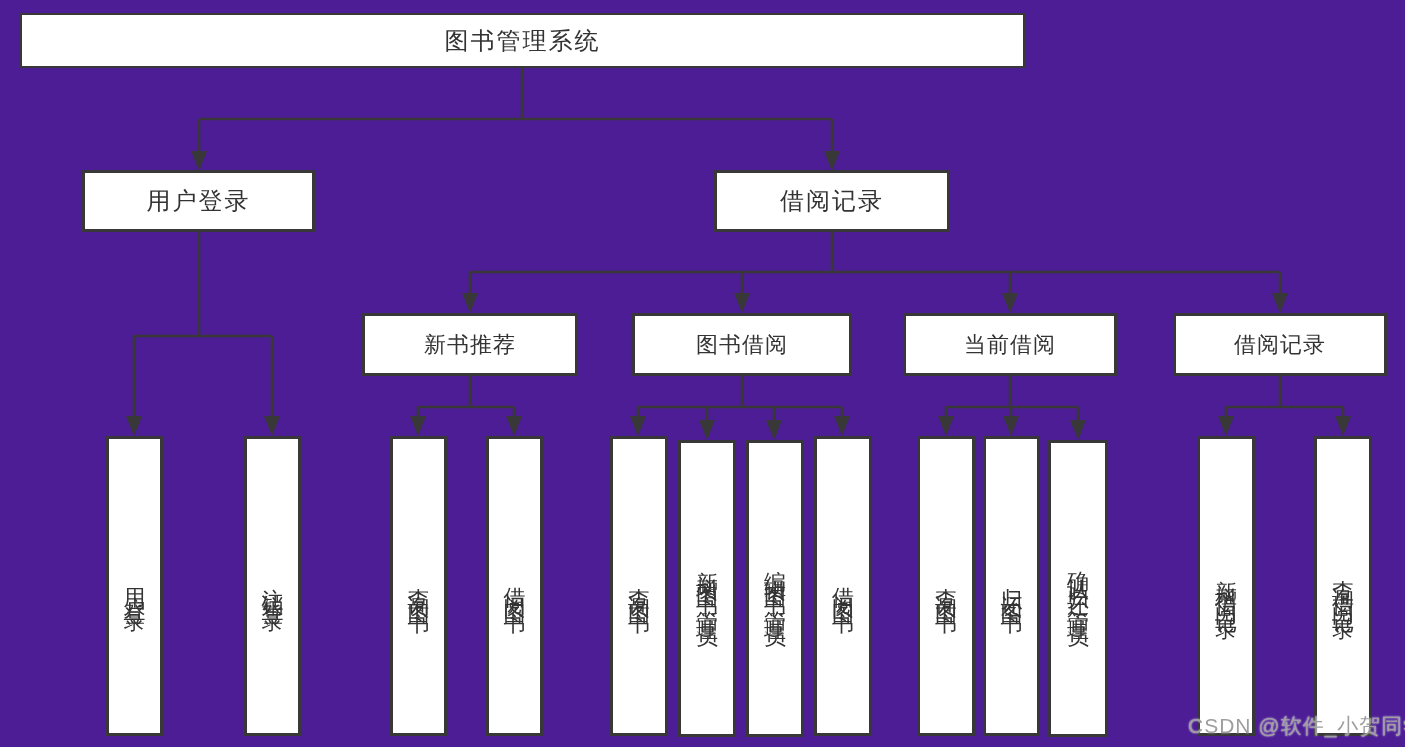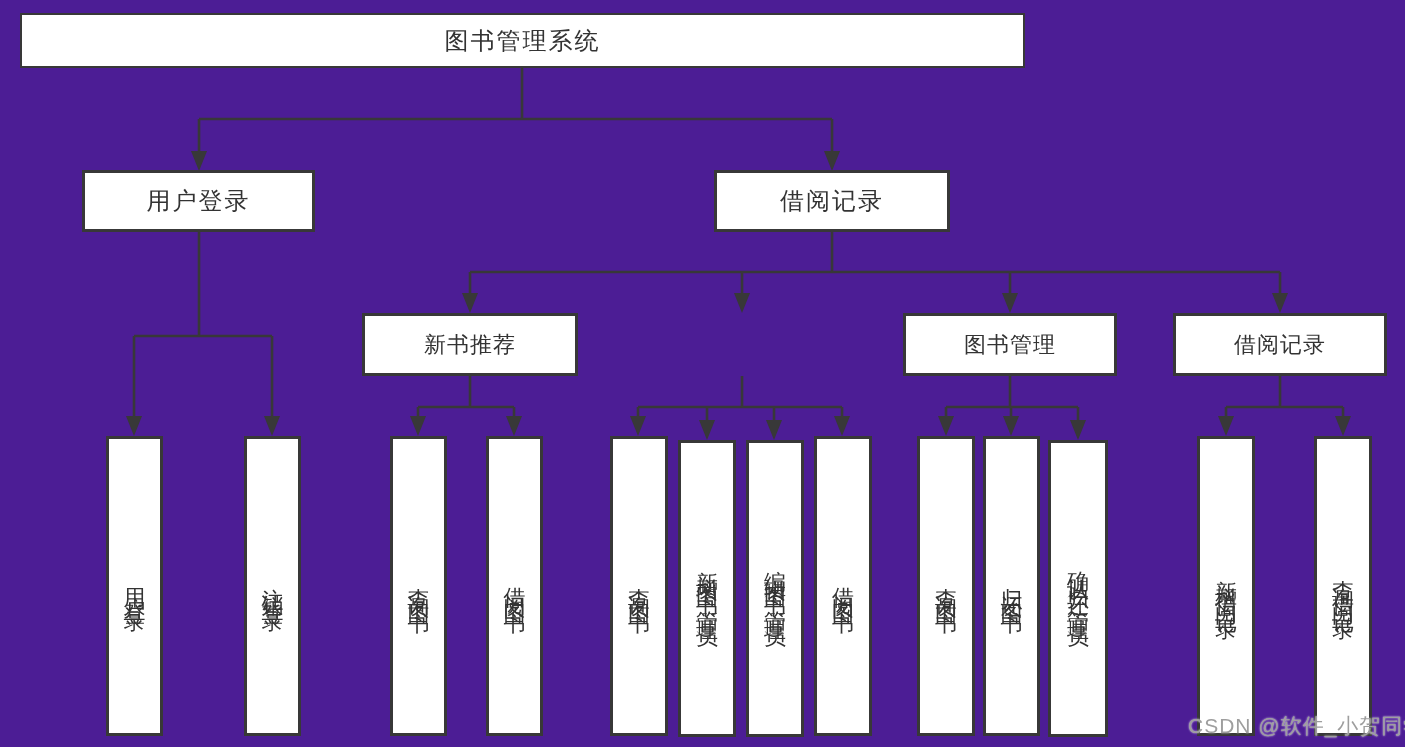--- a/index.html
+++ b/index.html
@@ -119,22 +119,25 @@
   <div class="box" style="left:82px; top:170px; width:233px; height:62px;">
     <span class="label-h">用户登录</span>
   </div>
   <div class="box" style="left:714px; top:170px; width:236px; height:62px;">
     <span class="label-h">借阅记录</span>
   </div>
 
   <div class="box" style="left:362px; top:313px; width:216px; height:63px;align-items:center;">
     <span class="label-h3">新书推荐</span>
   </div>
+  <div class="box" style="left:632px; top:313px; width:220px; height:63px;">
+    <span class="label-h3">图书借阅</span>
+  </div>
   <div class="box" style="left:903px; top:313px; width:214px; height:63px;">
-    <span class="label-h3">图书管理</span>
+    <span class="label-h3">当前借阅</span>
   </div>
   <div class="box" style="left:1173px; top:313px; width:214px; height:63px;">
     <span class="label-h3">借阅记录</span>
   </div>
 
   <div class="box leaf" style="left:106px; top:436px; width:57px; height:300px;">
     <span class="label-v">用户登录</span>
   </div>
   <div class="box leaf" style="left:244px; top:436px; width:57px; height:300px;">
     <span class="label-v">注销登录</span>

